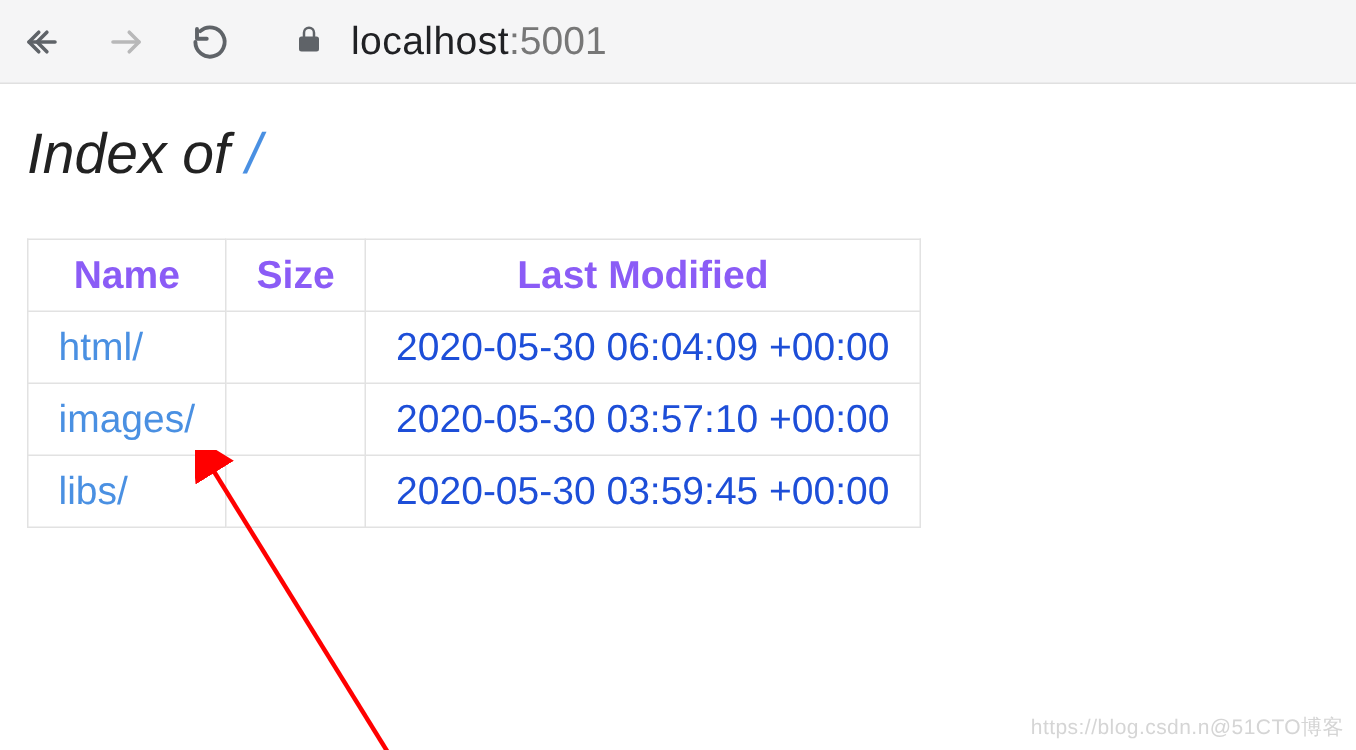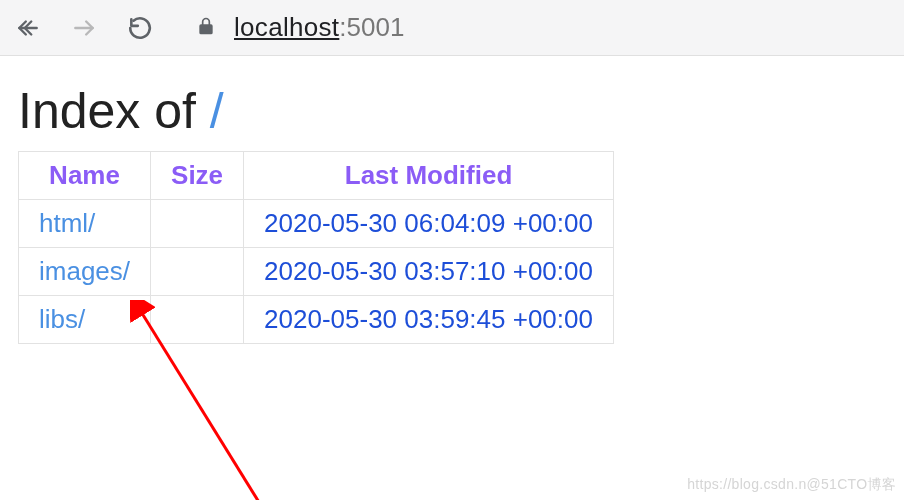--- a/index.html
+++ b/index.html
@@ -24,32 +24,33 @@
   .addr {
     flex: 1;
     display: flex;
     align-items: center;
     gap: 18px;
     font-size: 26px;
     color: #202124;
     padding-left: 16px;
   }
   .addr .lock { color: #5f6368; }
-  .addr .host { color: #202124; letter-spacing: 0.3px; text-decoration: underline; }
+  .addr .host { color: #202124; letter-spacing: 0.3px; }
   .addr .port { color: #777; }
 
   .page {
     padding: 26px 18px;
     position: relative;
   }
   h1 {
     font-weight: 300;
-    font-size: 50px;
+    font-size: 38px;
     color: #222;
-    margin-bottom: 11px;
+    margin-bottom: 34px;
+    font-style: italic;
   }
   h1 .path { color: #4a90e2; font-weight: 300; }
 
   table {
     border-collapse: collapse;
     font-size: 26px;
   }
   th, td {
     border: 1px solid #e2e2e2;
     padding: 8px 20px;

